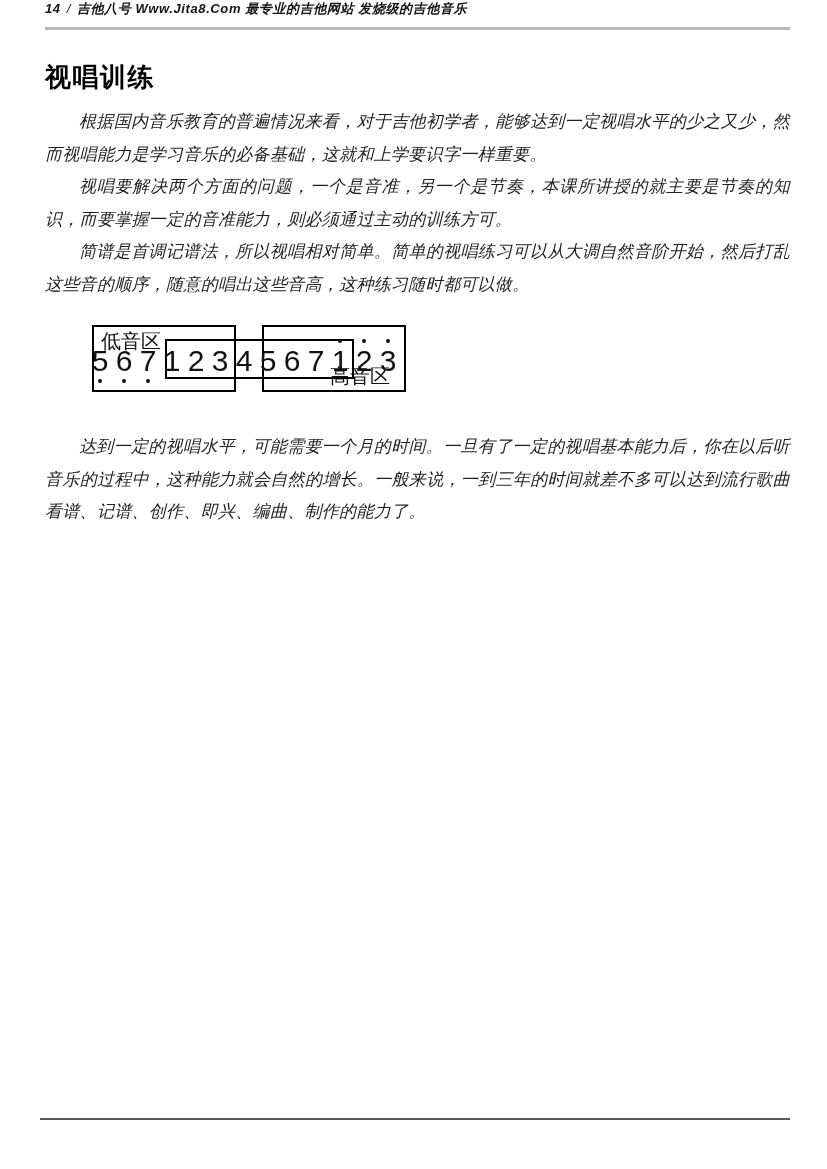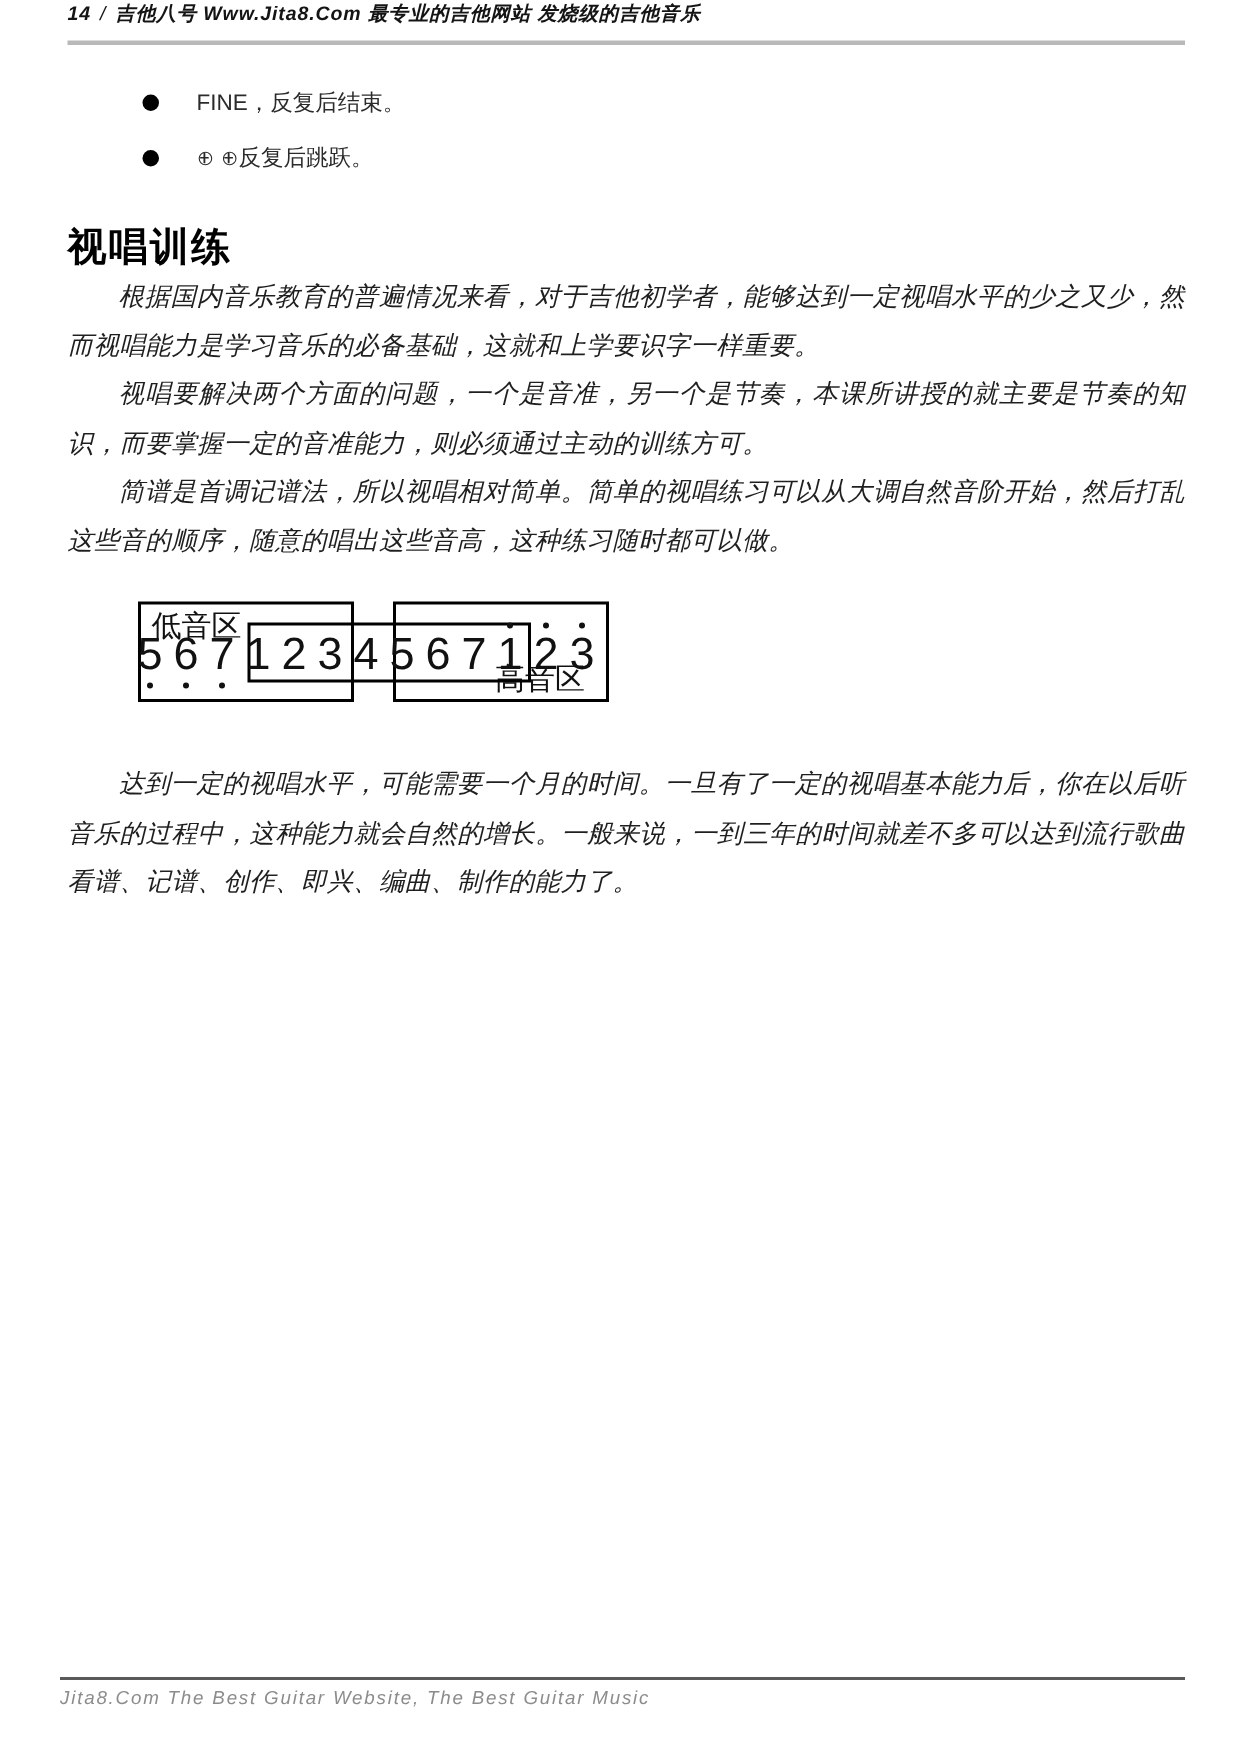--- a/index.html
+++ b/index.html
@@ -38,21 +38,21 @@
 
   
   h1.section-title {
     margin:30px 0 0 0;
     font-family:Liberation Mono, monospace;
     font-size:26px; font-weight:900;
     letter-spacing:1.5px; color:#000;
   }
 
   
-  .body-text { margin-top:0; }
+  .body-text { margin-top:11px; }
   p.para {
     margin:0;
     text-indent:2em;
     font-family:"Liberation Serif", serif;
     font-style:italic;
     font-size:17px; line-height:32.5px;
     letter-spacing:0.3px;
     color:#1f1f1f;
     text-align:justify;
   }
@@ -118,30 +118,20 @@
 
 <div class="content">
 
   <header>
     <div class="header-line">
       <span class="pgnum">14</span><span class="sep">/</span><span>吉他八号 Www.Jita8.Com 最专业的吉他网站 发烧级的吉他音乐</span>
     </div>
     <div class="header-rule"></div>
   </header>
 
-  <ul class="bullets">
-    <li>
-      <span class="bullet-marker"></span>
-      <span>FINE，反复后结束。</span>
-    </li>
-    <li>
-      <span class="bullet-marker"></span>
-      <span>⊕ ⊕反复后跳跃。</span>
-    </li>
-  </ul>
 
   <h1 class="section-title">视唱训练</h1>
 
   <div class="body-text">
     <p class="para">根据国内音乐教育的普遍情况来看，对于吉他初学者，能够达到一定视唱水平的少之又少，然而视唱能力是学习音乐的必备基础，这就和上学要识字一样重要。</p>
     <p class="para">视唱要解决两个方面的问题，一个是音准，另一个是节奏，本课所讲授的就主要是节奏的知识，而要掌握一定的音准能力，则必须通过主动的训练方可。</p>
     <p class="para">简谱是首调记谱法，所以视唱相对简单。简单的视唱练习可以从大调自然音阶开始，然后打乱这些音的顺序，随意的唱出这些音高，这种练习随时都可以做。</p>
 
     <div class="diagram">
       <div class="rbox low">
@@ -170,14 +160,13 @@
 
     </div>
 
     <p class="para">达到一定的视唱水平，可能需要一个月的时间。一旦有了一定的视唱基本能力后，你在以后听音乐的过程中，这种能力就会自然的增长。一般来说，一到三年的时间就差不多可以达到流行歌曲看谱、记谱、创作、即兴、编曲、制作的能力了。</p>
   </div>
 
 </div>
 
 <footer class="page-footer">
   <div class="footer-rule"></div>
-  <div class="footer-text">Jita8.Com  The Best Guitar Website, The Best Guitar Music</div>
 </footer>
 
 </body></html>

